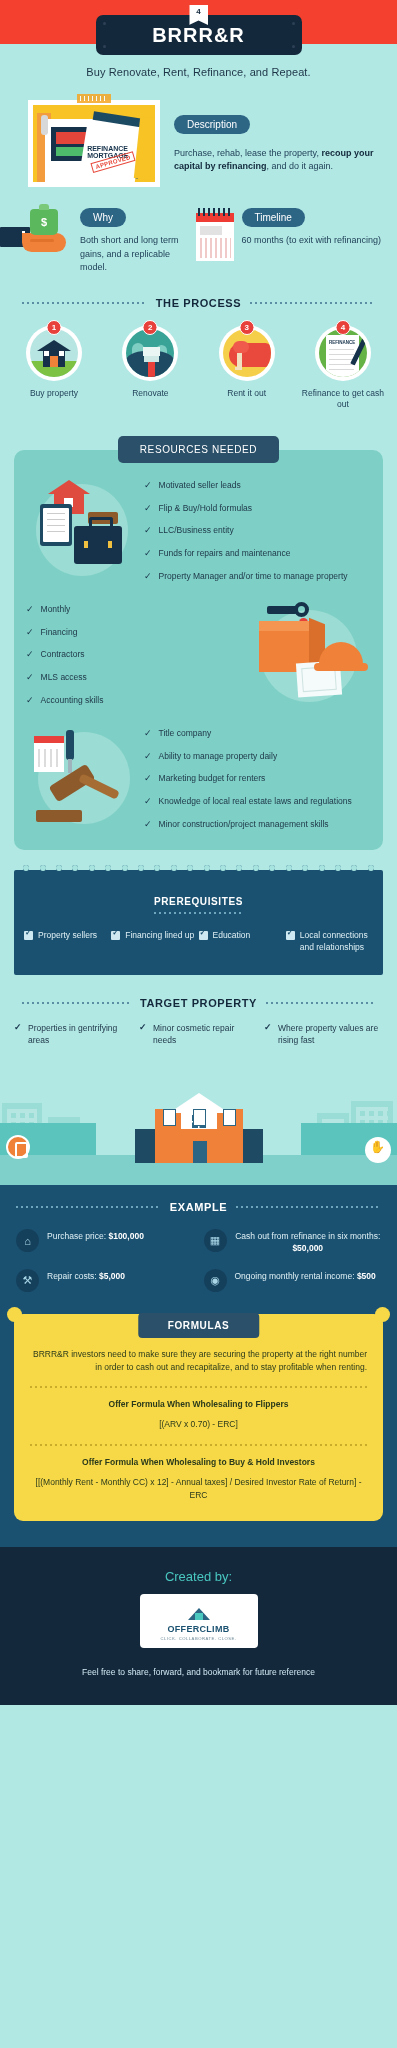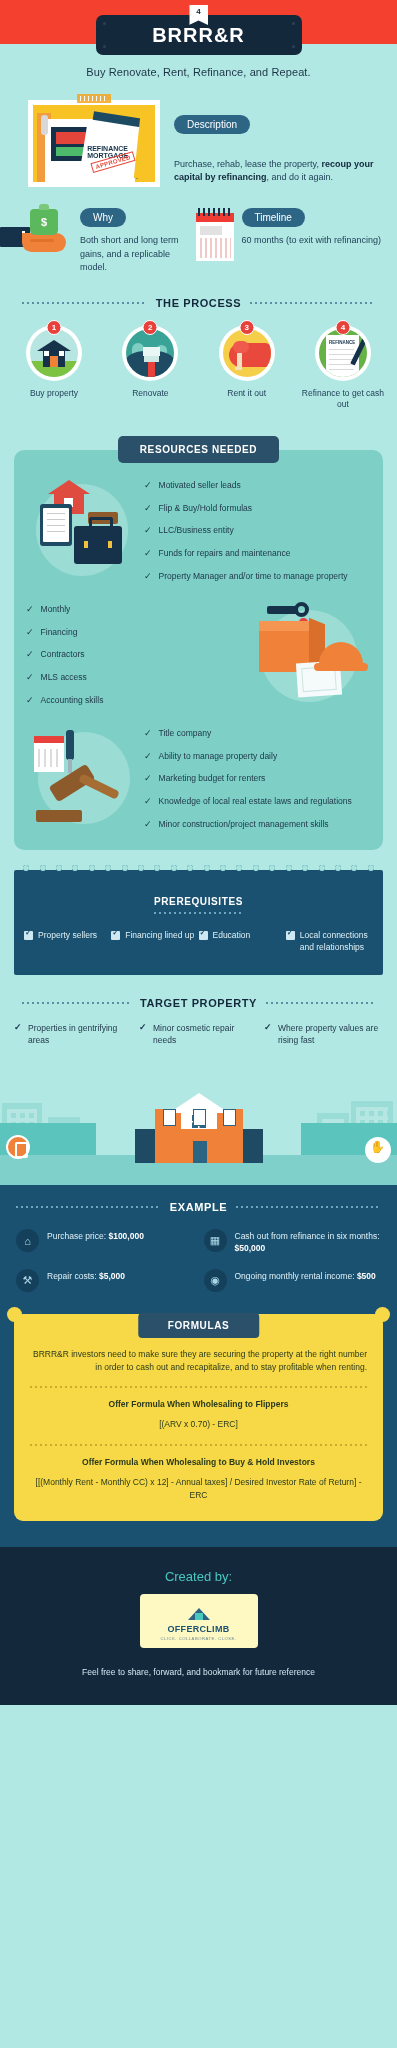--- a/index.html
+++ b/index.html
@@ -80,21 +80,21 @@
     font-size:6px; font-weight:bold; padding:1px 3px; transform:rotate(-16deg);
     letter-spacing:.3px;
   }
   .doc-yellowR { position:absolute; right:2px; top:12px; width:16px; height:62px; background:#f7c325; transform:rotate(6deg);}
 
   .pill {
     display:inline-block; background:#2d6585; color:#fff; border-radius:12px;
     font-size:10px; padding:4px 13px; font-weight:normal;
   }
   .desc-text {
-    font-size: 9px; line-height: 1.45; color: #22435a; margin-top: 24px;
+    font-size: 9px; line-height: 1.45; color: #22435a; margin-top: 13px;
   }
   .desc-text b { color:#12293c; }
   .desc-col { padding-top: 14px; }
 
   
   .why-row { display: flex; padding: 20px 12px 0 6px; }
   .why-block { display:flex; gap:6px; width: 50%; }
   .icon-money { width: 68px; flex:none; position: relative; height: 56px; }
   .sleeve { position:absolute; left:-6px; top:20px; width:30px; height:20px; background:#16324b; border-radius:1px;}
   .sleeve::after{content:"";position:absolute;right:5px;top:4px;width:3px;height:3px;background:#fff;}
@@ -165,21 +165,21 @@
   .s4 .paper{position:absolute;left:7px;top:6px;width:33px;height:42px;background:#fff;}
   .s4 .paper b{position:absolute;left:3px;top:5px;font-size:4.5px;color:#16324b;}
   .s4 .lines{position:absolute;left:3px;top:14px;width:25px;height:24px;
     background:repeating-linear-gradient(180deg,#d9d9d9 0 1px,transparent 1px 5px);}
   .s4 .pen{position:absolute;right:5px;top:5px;width:5px;height:32px;background:#16324b;transform:rotate(26deg);border-radius:1px;}
 
   
   .res-wrap { position:relative; margin-top: 26px; }
   .res-plate-wrap { display:flex; justify-content:center; position:relative; z-index:4; }
   .res-plate {
-    background:#2b5069; border-radius:5px; color:#fff; font-size:10px; font-weight:bold;
+    background:#2b5069; border-radius:5px; color:#fff; font-size:10px; font-weight:normal;
     letter-spacing:.6px; padding:8px 22px; position:relative;
   }
   .res-plate .screw{background:#49687e;}
   .res-card {
     background:#7ed0c6; border-radius:10px; margin:-13px 14px 0; padding: 28px 0 18px;
   }
   .res-group { display:flex; align-items:center; padding: 0 12px; }
   .res-group.rev { flex-direction: row-reverse; }
   .res-art { width: 118px; flex:none; height: 106px; position:relative; }
   .res-list { flex:1; }
@@ -273,21 +273,21 @@
   .wing-r{position:absolute;bottom:0;right:-12px;width:30px;height:34px;background:#1f4a63;}
   .mh-w{position:absolute;width:13px;height:17px;background:#fff;border:1.5px solid #2b6583;}
   .mh-w.r1a{left:16px;top:22px;} .mh-w.r1b{left:46px;top:22px;} .mh-w.r1c{left:76px;top:22px;}
   .mh-door{position:absolute;left:46px;bottom:0;width:14px;height:22px;background:#2b6583;}
   .badge-orange{position:absolute;left:6px;bottom:26px;width:24px;height:24px;border-radius:50%;background:#f08138;border:2px solid #fff;}
   .badge-orange::after{content:"";position:absolute;left:7px;top:5px;width:9px;height:12px;border:2px solid #fff;border-radius:2px;}
   .badge-white{position:absolute;right:6px;bottom:22px;width:26px;height:26px;border-radius:50%;background:#fff;}
   .badge-white::after{content:"✋";position:absolute;left:5px;top:3px;font-size:12px;}
 
   
-  .example { background:#1b5170; padding: 16px 16px 22px; }
+  .example { background:#1b5170; padding: 16px 16px 22px; text-align: center; }
   .example .divider-head { padding: 0; }
   .example .divider-head h2 { color:#fff; }
   .example .dots { background: repeating-linear-gradient(90deg,#6fa6bd 0 2px,transparent 2px 5px); }
   .ex-grid { display:flex; flex-wrap:wrap; margin-top: 16px; gap: 14px 10px; }
   .ex-cell { width: calc(50% - 5px); display:flex; gap:8px; align-items:flex-start; }
   .ex-icon { width:23px; height:23px; border-radius:50%; background:#14405c; flex:none;
     display:flex; align-items:center; justify-content:center; color:#a9d5e6; font-size:11px;}
   .ex-text { font-size:8.5px; color:#dff1f6; line-height:1.4; padding-top:2px;}
   .ex-text b { color:#fff; }
 
@@ -303,21 +303,21 @@
   }
   .f-intro { font-size:8.5px; line-height:1.5; text-align:right; color:#2b3a1a; margin-top:10px; }
   .f-sep { height:2px; margin:13px 0 11px;
     background: repeating-linear-gradient(90deg,#c9ad2a 0 2px,transparent 2px 5px); }
   .f-title { font-size:8.5px; font-weight:bold; text-align:center; color:#2b3a1a; line-height:1.4;}
   .f-eq { font-size:8.5px; text-align:center; color:#2b3a1a; margin-top:7px; line-height:1.5;}
 
   
   .footer { background:#14283c; padding: 22px 0 26px; text-align:center; }
   .created { color:#49c8c0; font-size:13px; }
-  .logo-card { background:#fef9c3; border-radius:4px; width:118px; margin:10px auto 0; padding:8px 6px 7px; }
+  .logo-card { background:#ffffff; border-radius:4px; width:118px; margin:10px auto 0; padding:8px 6px 7px; }
   .logo-mark { width:22px; height:18px; margin:0 auto 4px; position:relative;}
   .logo-mark::before{content:"";position:absolute;left:0;bottom:0;width:0;height:0;
     border-left:11px solid transparent;border-right:11px solid transparent;border-bottom:12px solid #2b6583;}
   .logo-mark::after{content:"";position:absolute;left:7px;bottom:0;width:8px;height:7px;background:#49c8c0;}
   .logo-name { font-size:9px; font-weight:bold; color:#1b5170; letter-spacing:.3px;}
   .logo-tag { font-size:4.2px; color:#6b8795; letter-spacing:.5px; margin-top:2px;}
   .foot-note { color:#cfe9f2; font-size:8.5px; line-height:1.5; margin-top:18px; }
 </style>
 </head>
 <body>

